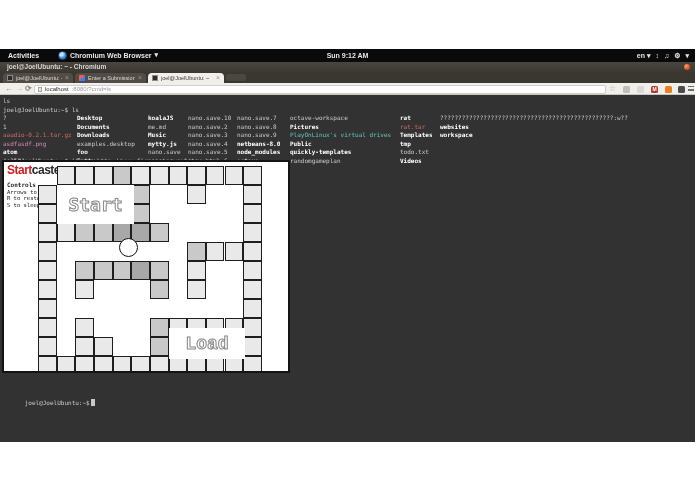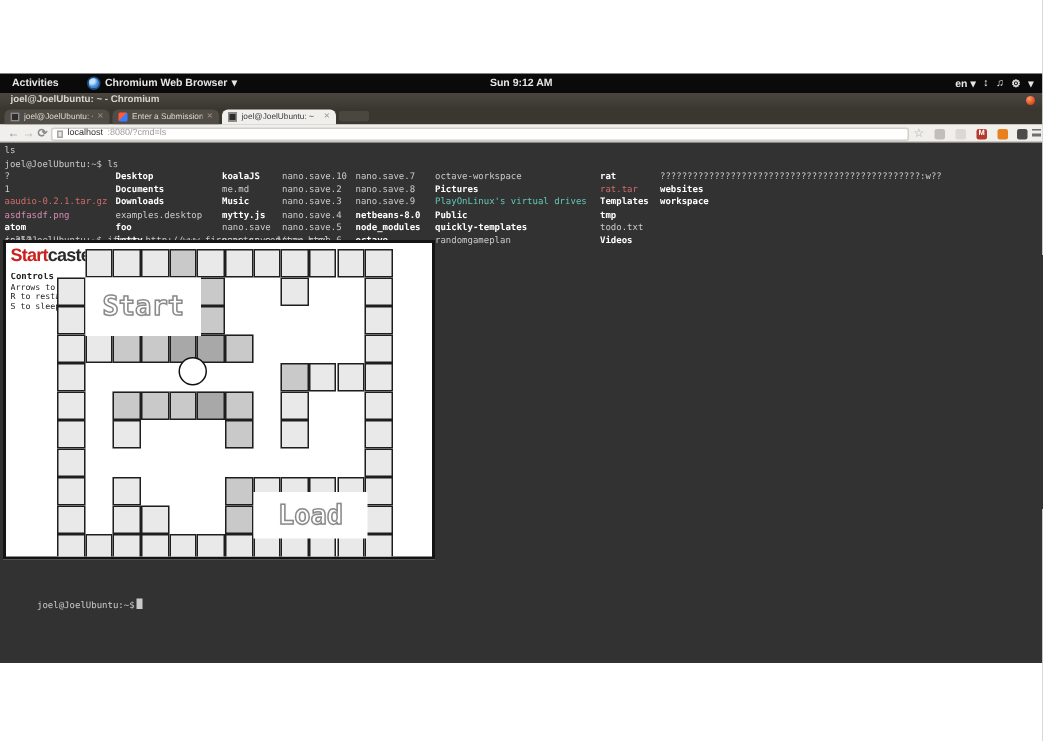--- a/index.html
+++ b/index.html
@@ -80,21 +80,21 @@
               font-size:5.5px; line-height:6.5px; color:#222; }
   .controls .c-title { font-weight:bold; font-size:6px; }
   .controls div { white-space:nowrap; }
   .maze { position:absolute; left:34px; top:4px; width:224px; height:209px; }
   .cell { position:absolute; width:19.6px; height:20px; border:1.5px solid #1e1e1e; }
   .label-box { position:absolute; background:#fff; display:flex; align-items:center; justify-content:center;
                font-family:"DejaVu Sans Mono", monospace; font-weight:bold; font-size:18px;
                color:#ffffff; -webkit-text-stroke:1px #8a8a8a;
                text-shadow:0 0 1px #999; z-index:3; }
   .start-box { left:53px; top:23px; width:77px; height:39px; }
-  .load-box  { left:165px; top:166px; width:76px; height:31px; }
+  .load-box  { left:165px; top:166px; width:76px; height:31px;font-family:Liberation Mono, monospace; }
   .player { position:absolute; left:115px; top:76px; width:19px; height:19px; border-radius:50%;
             background:#fff; border:1.5px solid #111; z-index:4; }
 </style>
 </head>
 <body>
 
 <div id="stage">
 
   <div class="gnome-bar">
     <span class="activities">Activities</span>

